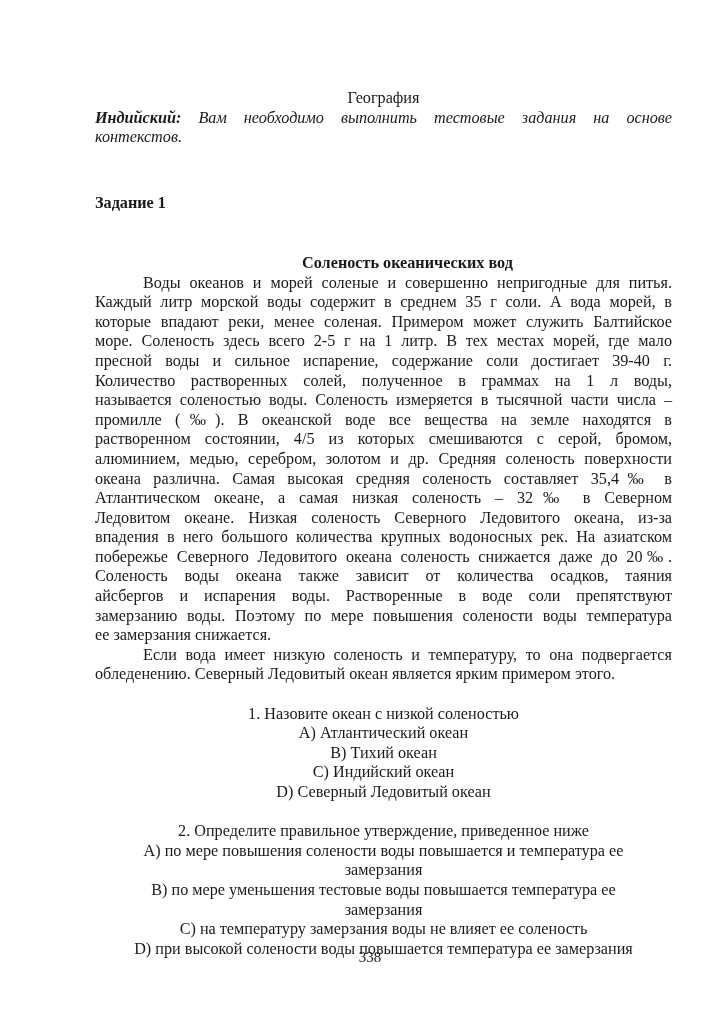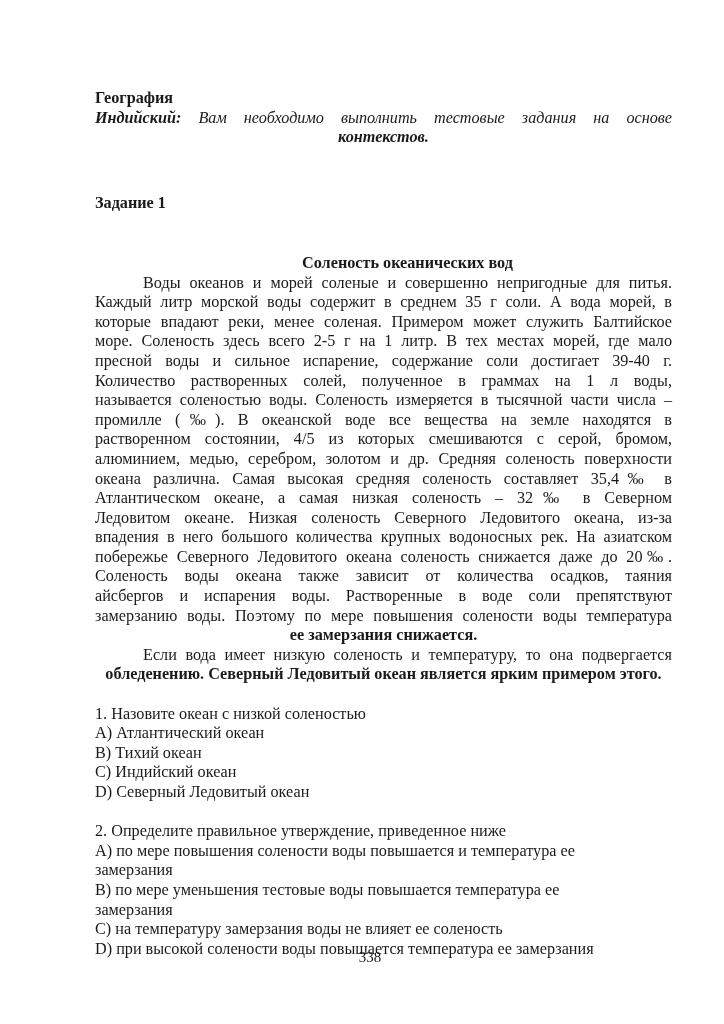--- a/index.html
+++ b/index.html
@@ -2,30 +2,30 @@
 <html><head>
 <meta charset="utf-8">
 <style>
   html, body { margin: 0; padding: 0; background: #ffffff; }
   body { width: 724px; height: 1024px; position: relative; overflow: hidden; }
   .page {
     position: absolute; left: 95px; top: 89px; width: 577px;
     font-family: "Liberation Serif", "DejaVu Serif", serif;
     font-size: 16.2px; line-height: 19.6px; color: #1a1a1a;
   }
-  .title { text-align: left; font-weight: bold; }
+  .title { text-align: center; font-weight: normal; }
   .instr { font-style: italic; }
   .instr b { font-weight: bold; }
   .jl { text-align: justify; text-align-last: justify; white-space: nowrap; }
-  .ll { text-align: center; font-weight: bold; }
+  .ll { text-align: left; }
   .indent { text-indent: 48px; }
   .gap { height: 19.6px; }
   .task { font-weight: bold; margin-top: 27px; }
   .subtitle { text-align: center; font-weight: bold; padding-left: 48px; margin-top: 40px; }
-  .q { text-align: left; }
+  .q { text-align: center; }
   .pagenum {
     position: absolute; left: 8px; width: 724px; top: 949px; text-align: center;
     font-family: "Liberation Serif", "DejaVu Serif", serif; font-size: 15px; color: #1a1a1a;
   }
 </style>
 </head>
 <body>
 
 <div class="page">
   <div class="title">География</div>

